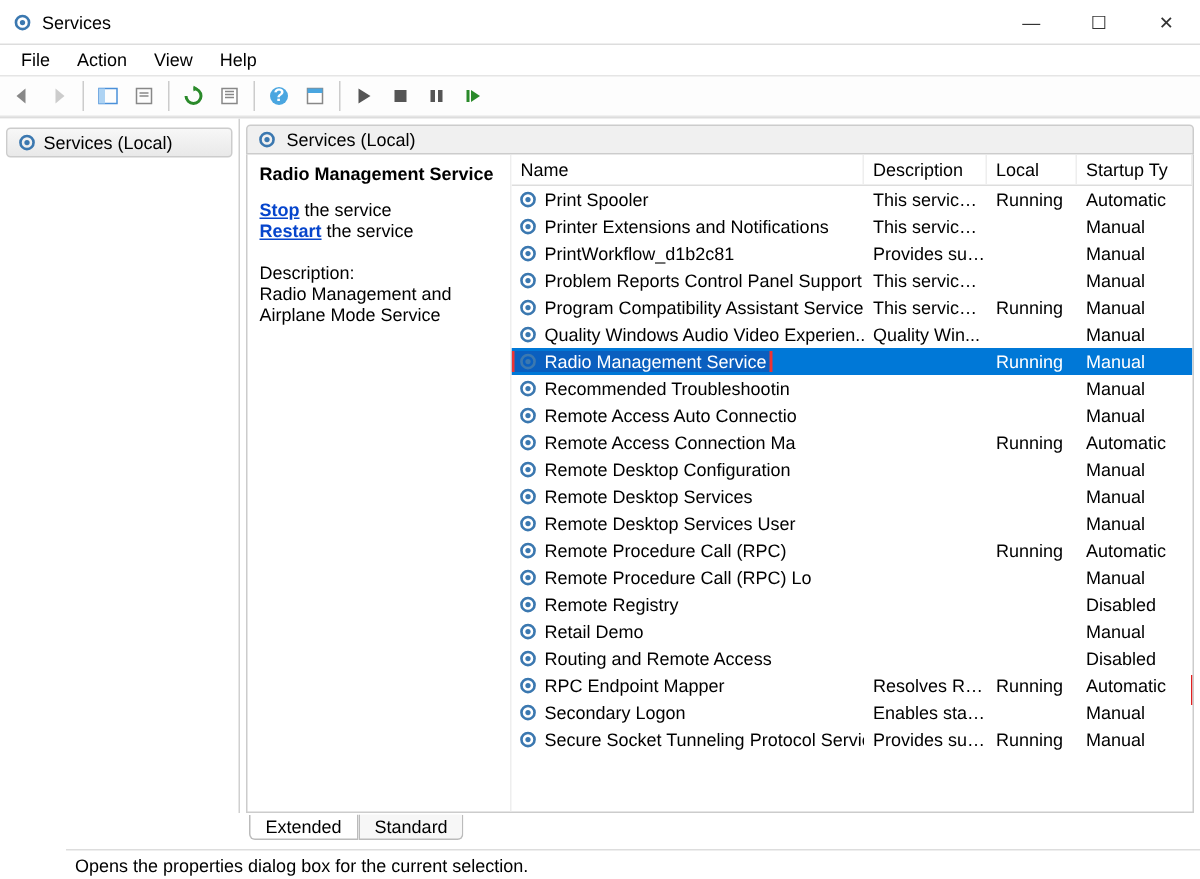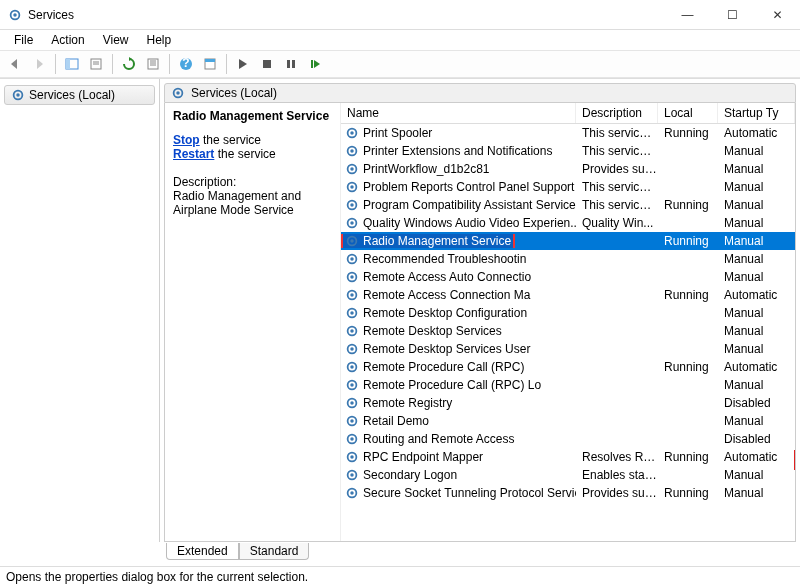--- a/index.html
+++ b/index.html
@@ -49,21 +49,21 @@
   
   .gear { width:14px; height:14px; display:inline-flex; align-items:center; justify-content:center; flex:0 0 14px;}
   .gear svg { width:14px; height:14px; }
   
   .tabsrow { height:20px; display:flex; align-items:center; margin:0 4px 4px 166px; gap:0;}
   .tab { border:1px solid #bbb; border-top:none; padding:1px 10px; background:#f7f7f7; position:relative; top:-1px;}
   .tab.active { background:#fff; }
   .tab:first-child{ border-radius:0 0 0 4px;}
   .tab:last-child{ border-radius:0 0 4px 0;}
   
-  .statusbar { height:20px; border-top:1px solid #ddd; display:flex; align-items:center; padding:0 6px; font-size:11px;}
+  .statusbar { height:20px; border-top:1px solid #ddd; display:flex; align-items:center; padding:0 6px; font-size:11px;margin-left:44px;}
   
   .redarrow { position:absolute; left:448px; top:332px; pointer-events:none;}
   
   .table::-webkit-scrollbar { width:16px; background:#f0f0f0;}
   .table::-webkit-scrollbar-thumb { background:#c8c8c8; border:1px solid #b0b0b0;}
 </style>
 </head>
 <body>
 
 <div class="titlebar">

